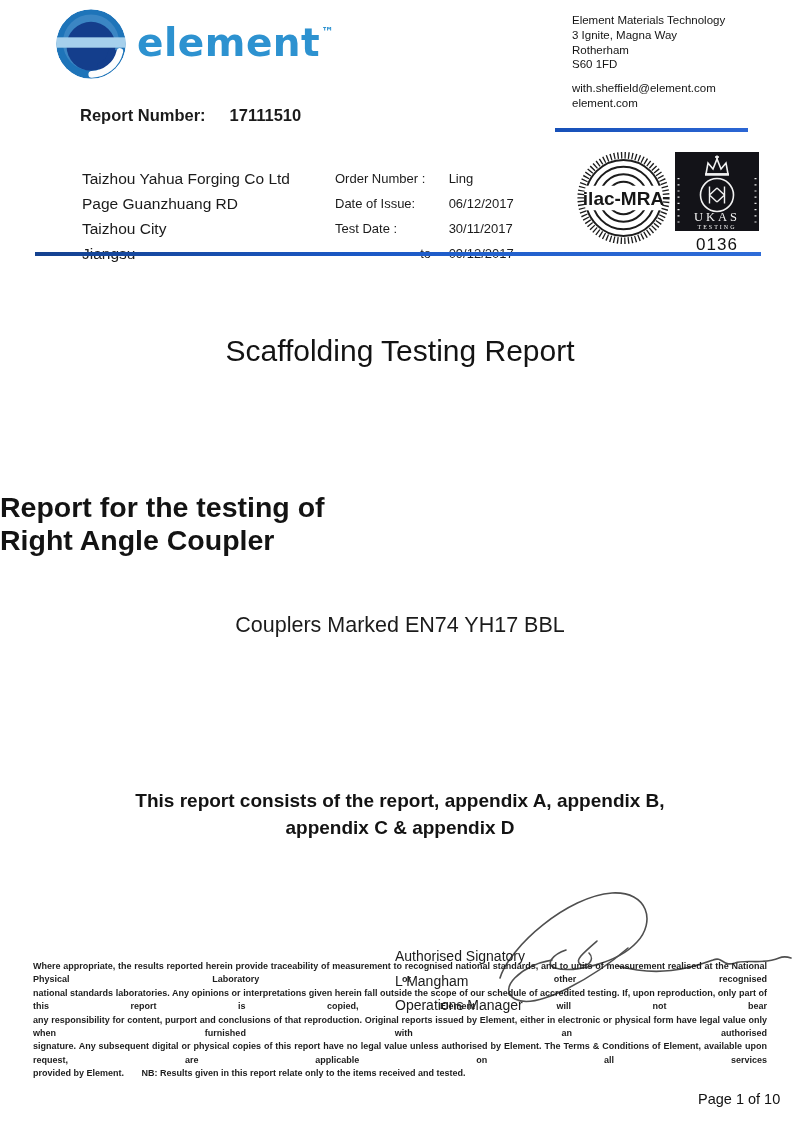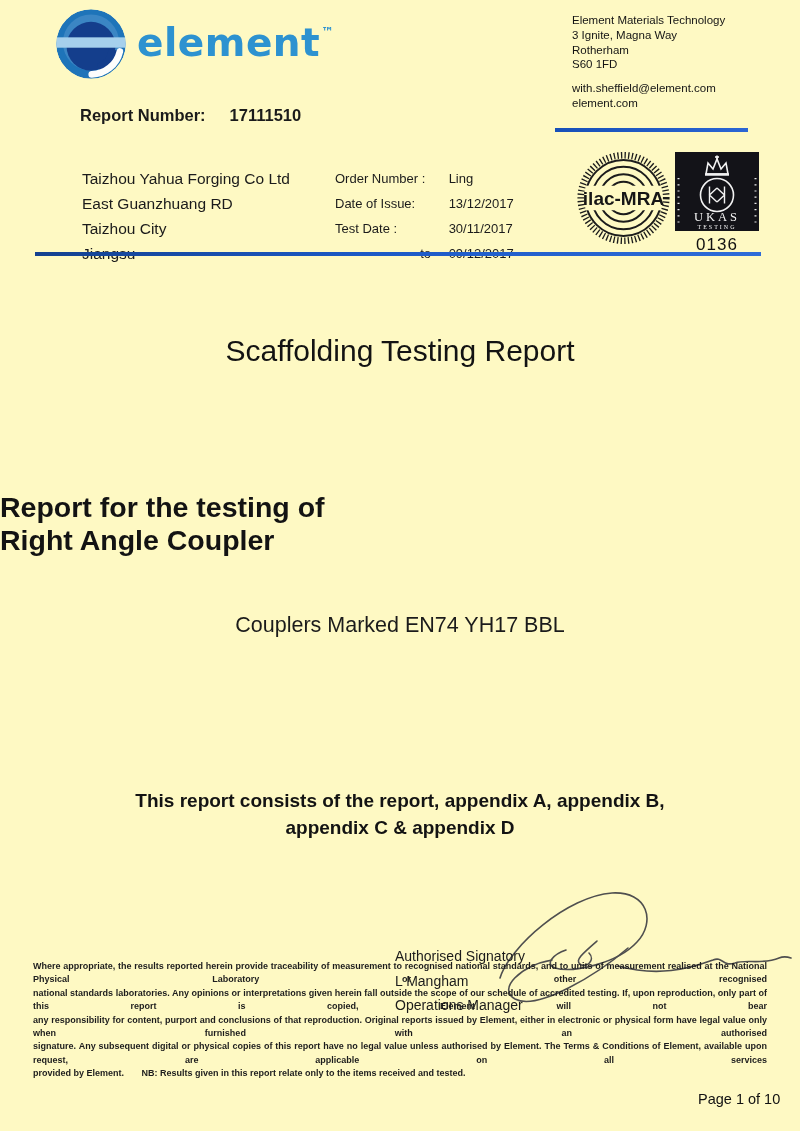--- a/index.html
+++ b/index.html
@@ -1,21 +1,21 @@
 <!DOCTYPE html>
 <html><head>
 <meta charset="utf-8">
 <style>
   * { margin: 0; padding: 0; box-sizing: border-box; }
   html, body { background: #e8e8e8; }
   .page {
     position: relative;
     width: 800px;
     height: 1131px;
-    background: #fef9c3;
+    background: #ffffff;
     font-family: "Liberation Sans", sans-serif;
     color: #1b1b1b;
     overflow: hidden;
     margin: 0 auto;
   }
   .abs { position: absolute; }
 
   
   .logo { left: 54px; top: 7px; width: 74px; height: 74px; }
   .wordmark {
@@ -101,33 +101,33 @@
   </div>
 
   <div class="abs report-row">
     <span>Report Number:</span><span class="num">17111510</span>
   </div>
 
   <div class="abs line-right"></div>
 
   <div class="abs customer">
     <div>Taizhou Yahua Forging Co Ltd</div>
-    <div>East Guanzhuang RD</div>
+    <div>Page Guanzhuang RD</div>
     <div>Taizhou City</div>
     <div>Jiangsu</div>
   </div>
 
   <div class="abs order">
     <div class="row">
       <span class="lbl">Order Number :</span>
       <span class="val">Ling</span>
     </div>
     <div class="row">
       <span class="lbl">Date of Issue:</span>
-      <span class="val">13/12/2017</span>
+      <span class="val">06/12/2017</span>
     </div>
     <div class="row">
       <span class="lbl">Test Date :</span>
       <span class="val">30/11/2017</span>
     </div>
     <div class="row">
       <span class="lbl to">to</span>
       <span class="val">09/12/2017</span>
     </div>
   </div>

